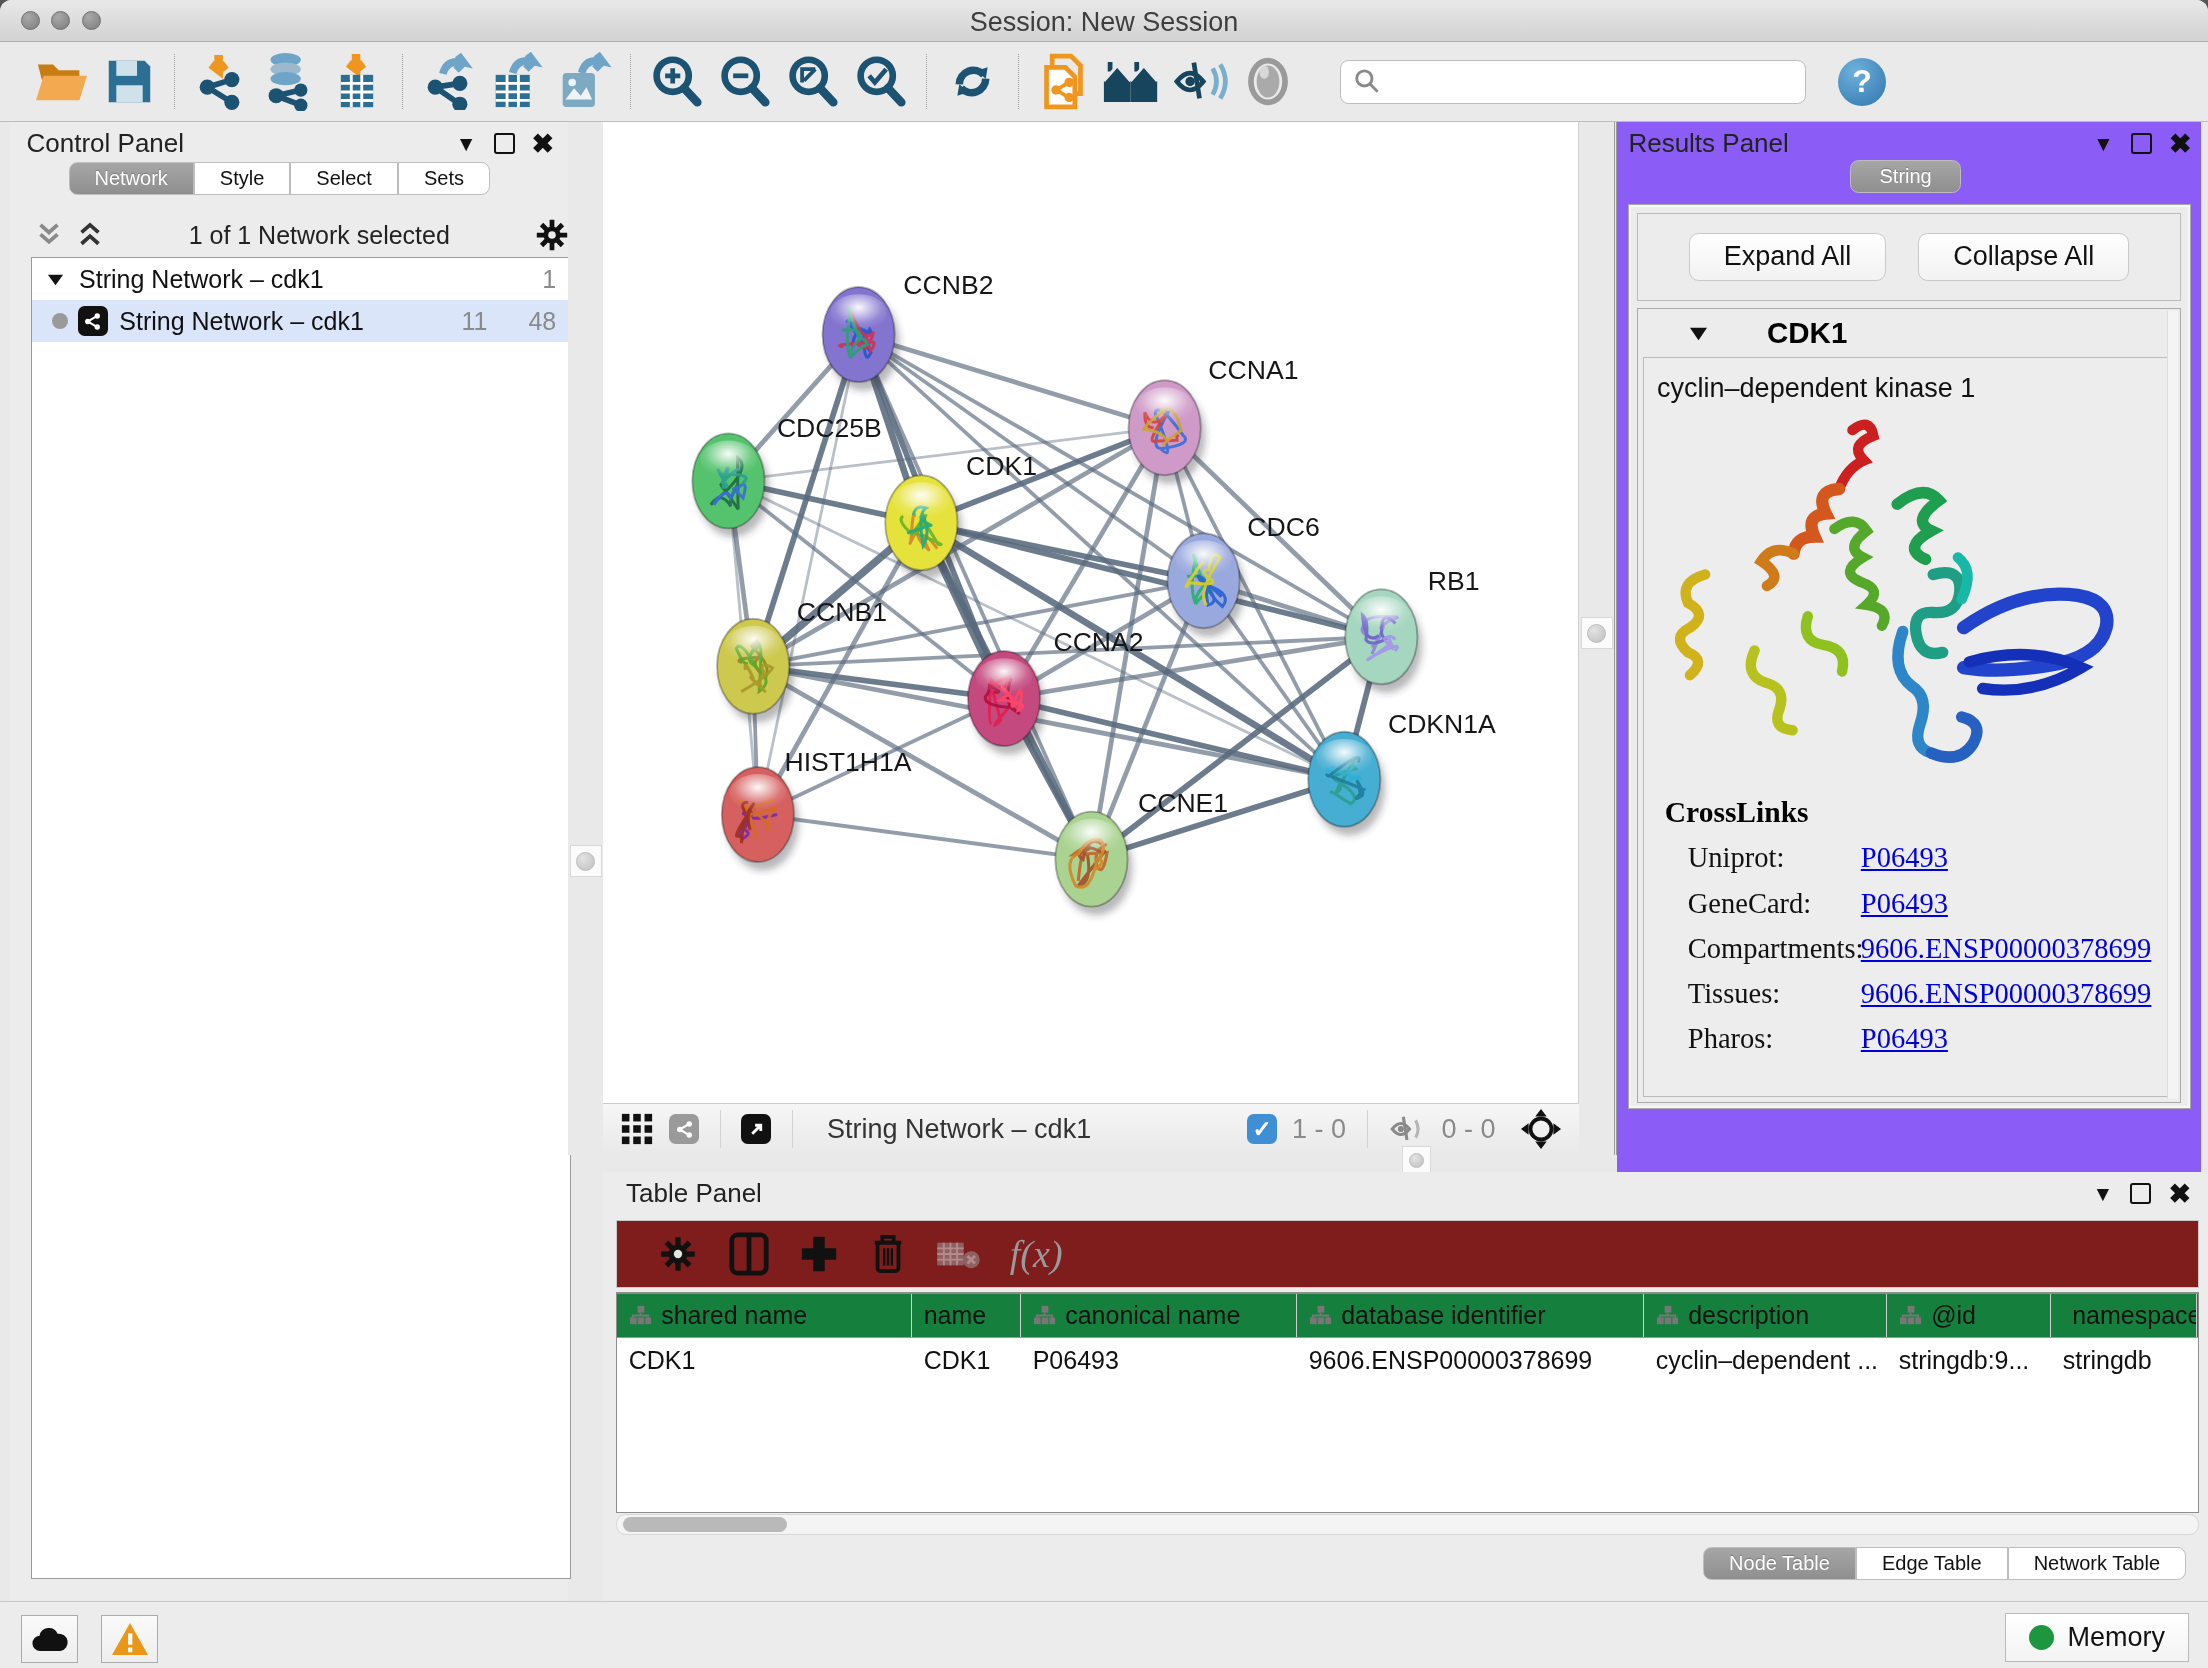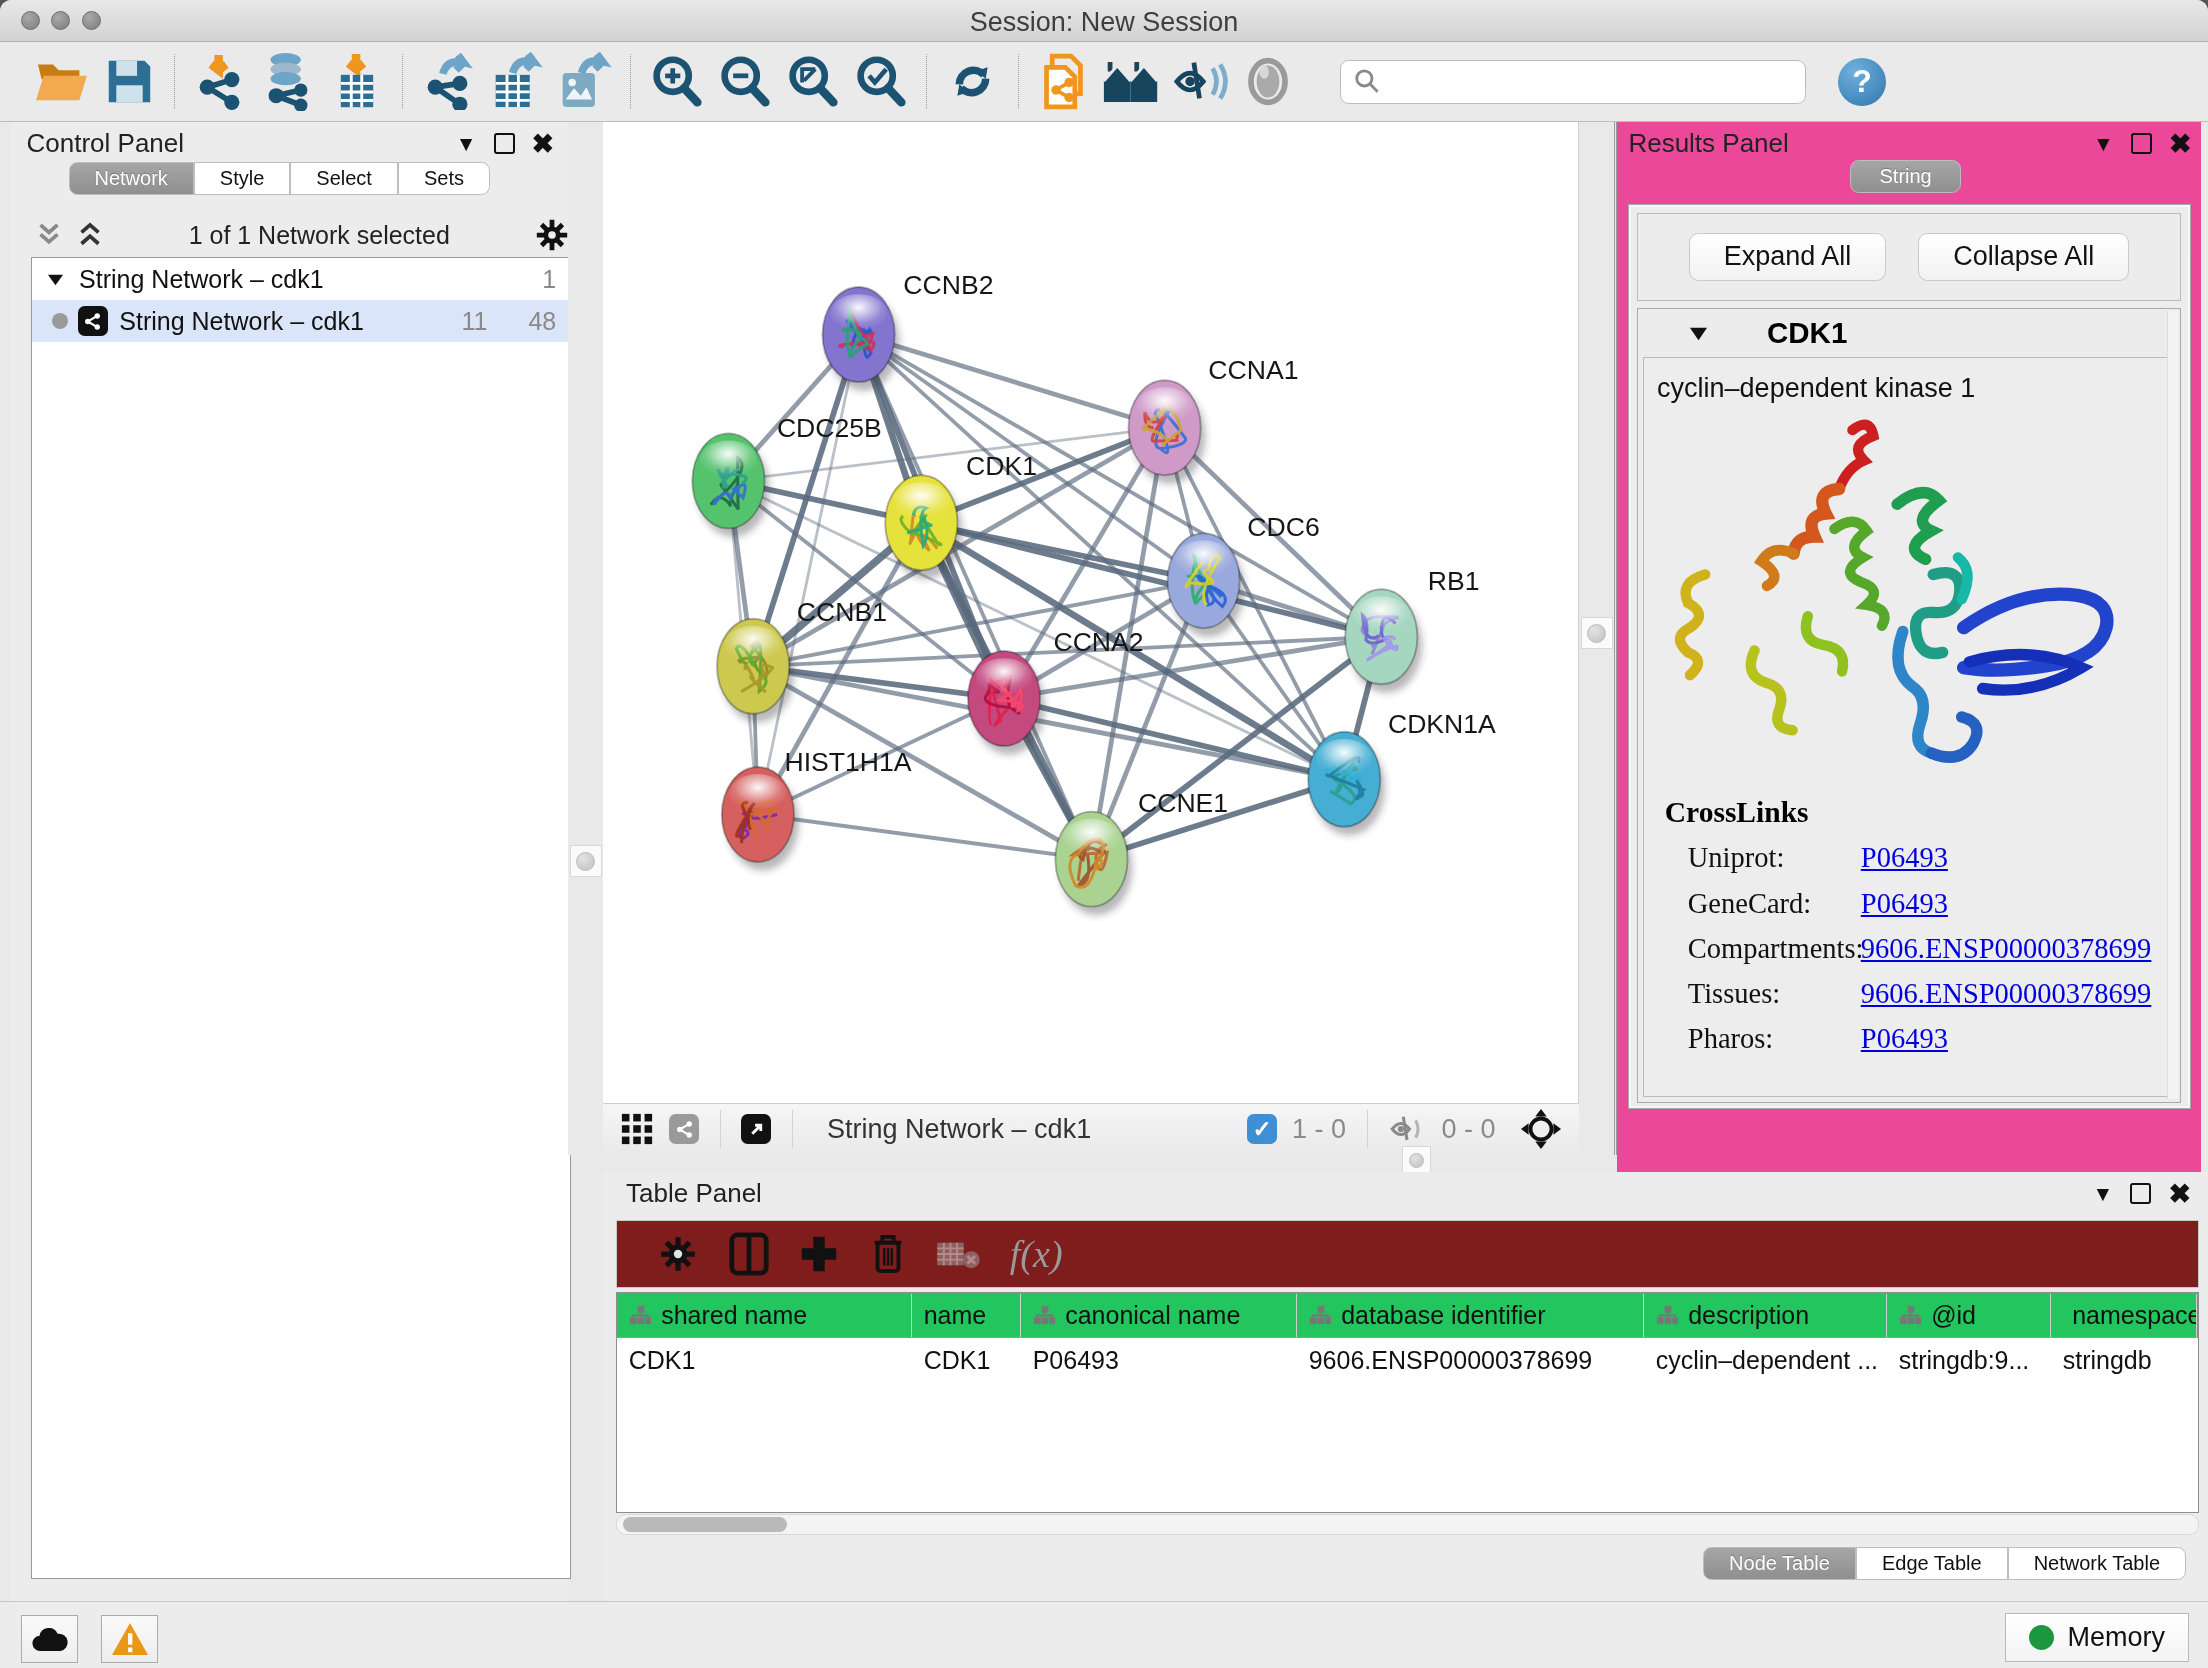--- a/index.html
+++ b/index.html
@@ -71,21 +71,21 @@
   .nb-count { font-size:27px; color:#8a8a8a; }
   .checkbox-ico { width:30px; height:30px; border-radius:6.7px; background:#3f8fd4; color:#fff;
     font-size:23px; display:flex; align-items:center; justify-content:center; font-weight:bold; }
   
   .vsplit { position:absolute; background:#e9e9e9; }
   .grip { position:absolute; width:32px; height:32px; background:#fbfbfb; border:1px solid #d8d8d8;
     display:flex; align-items:center; justify-content:center; }
   .grip b { width:19px; height:19px; border-radius:50%;
     background:radial-gradient(circle at 35% 30%, #e3e3e3, #bfbfbf); border:1px solid #bbb; }
   
-  #results-panel { position:absolute; left:1617px; top:122px; width:584px; height:1479px; background:#ec4899; }
+  #results-panel { position:absolute; left:1617px; top:122px; width:584px; height:1479px; background:#8b5cf6; }
   #rp-box { position:absolute; left:11.4px; top:82px; width:563px; height:905px;
     border:1.9px solid #a8a8a8; background:#ececec; box-shadow:inset 0 0 0 1.9px #f7f7f7; }
   #rp-buttons { position:absolute; left:7.6px; top:7.6px; width:544px; height:88px; border:1.9px solid #bbb; 
     display:flex; align-items:center; justify-content:center; gap:32px; background:#ececec; }
   .rp-btn { background:linear-gradient(#ffffff,#f2f2f2); border:1.9px solid #c9c9c9; border-radius:9.5px;
     font-size:27px; color:#111; padding:7.6px 34px; }
   #cdk1-box { position:absolute; left:7.6px; top:103px; width:544px; height:795px; border:1.9px solid #aaa; }
   #cdk1-header { height:48px; display:flex; align-items:center; background:#ececec; }
   #cdk1-content { position:absolute; left:4.8px; top:48px; width:531px; height:740px;
     border:1.9px solid #bbb; background:#ededed; overflow:hidden; }
@@ -97,21 +97,21 @@
   .xl-label { width:173px; color:#111; margin-left:23px; }
   .xl-value a { color:#0000dd; }
   #rp-scroll { position:absolute; right:1.9px; top:1.9px; width:11.4px; height:788px; background:#f4f4f4; border-left:1px solid #ddd;}
   
   #table-panel { position:absolute; left:603px; top:1172px; width:1605px; height:429px; background:#ececec; }
   #tp-toolbar { position:absolute; left:13.3px; top:48px; width:1583px; height:68px; background:#7f1d1d;
     border:1.9px solid #c9c9c9; display:flex; align-items:center; gap:28.5px; padding-left:40px; }
   #tp-fx { font-family:"Liberation Serif", serif; font-style:italic; font-size:38px; color:#9a9a9a; }
   #tp-table { position:absolute; left:13.3px; top:120px; width:1583px; height:221px; background:#fff;
     border:1.9px solid #8d8d8d; border-top-width:2.9px; overflow:hidden; }
-  #tp-header { display:flex; height:44px; background:#22c55e; border-bottom:1.9px solid #9a9a9a; }
+  #tp-header { display:flex; height:44px; background:#15803d; border-bottom:1.9px solid #9a9a9a; }
   .th { display:flex; align-items:center; gap:9.5px; font-size:25px; color:#111; padding-left:11.4px;
     border-right:1.9px solid #cfcfcf; overflow:hidden; white-space:nowrap; flex:none; }
   #tp-row { display:flex; height:44px; background:#fff; }
   .td { font-size:25px; color:#111; padding-left:11.4px; display:flex; align-items:center;
     overflow:hidden; white-space:nowrap; flex:none; }
   #tp-hscroll { position:absolute; left:13.3px; top:342px; width:1583px; height:21px; background:#f4f4f4;
     border:1px solid #d8d8d8; border-radius:9.5px; }
   #tp-hthumb { position:absolute; left:5.7px; top:1.9px; width:164px; height:15px; background:#b9b9b9; border-radius:7.6px; }
   #tp-tabs { position:absolute; left:0; top:375px; width:1583px; display:flex; justify-content:flex-end; }
   

